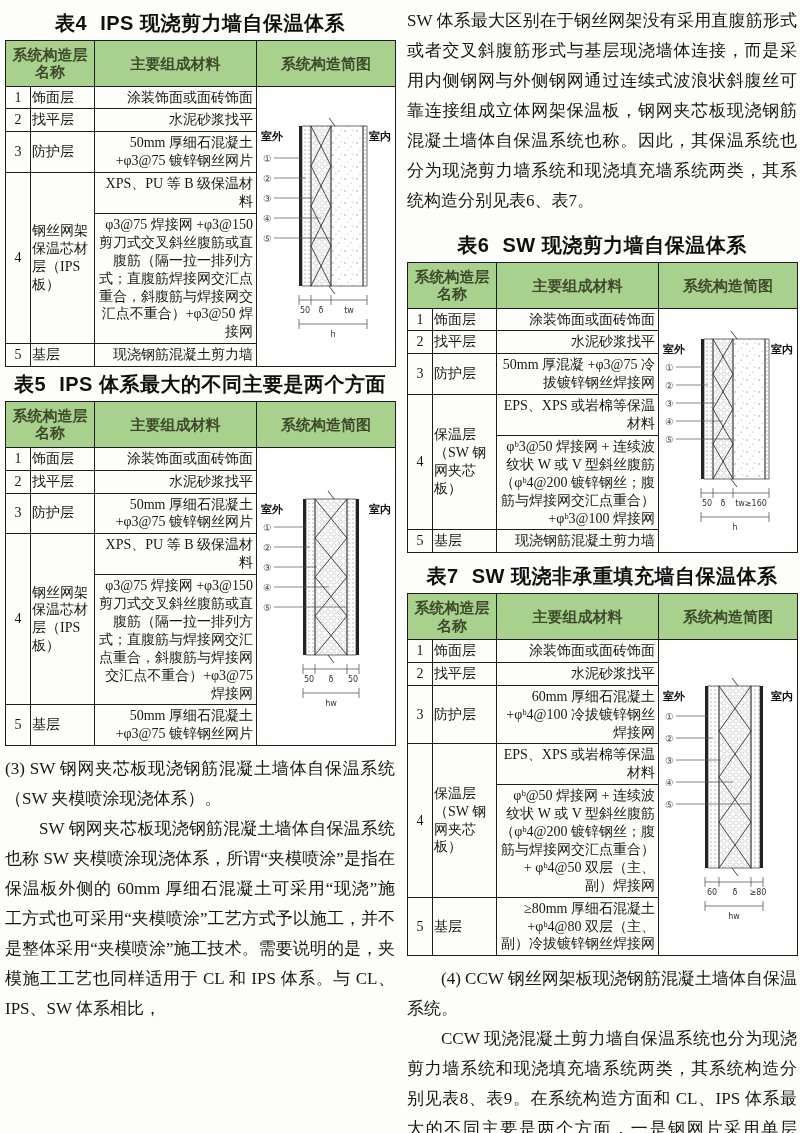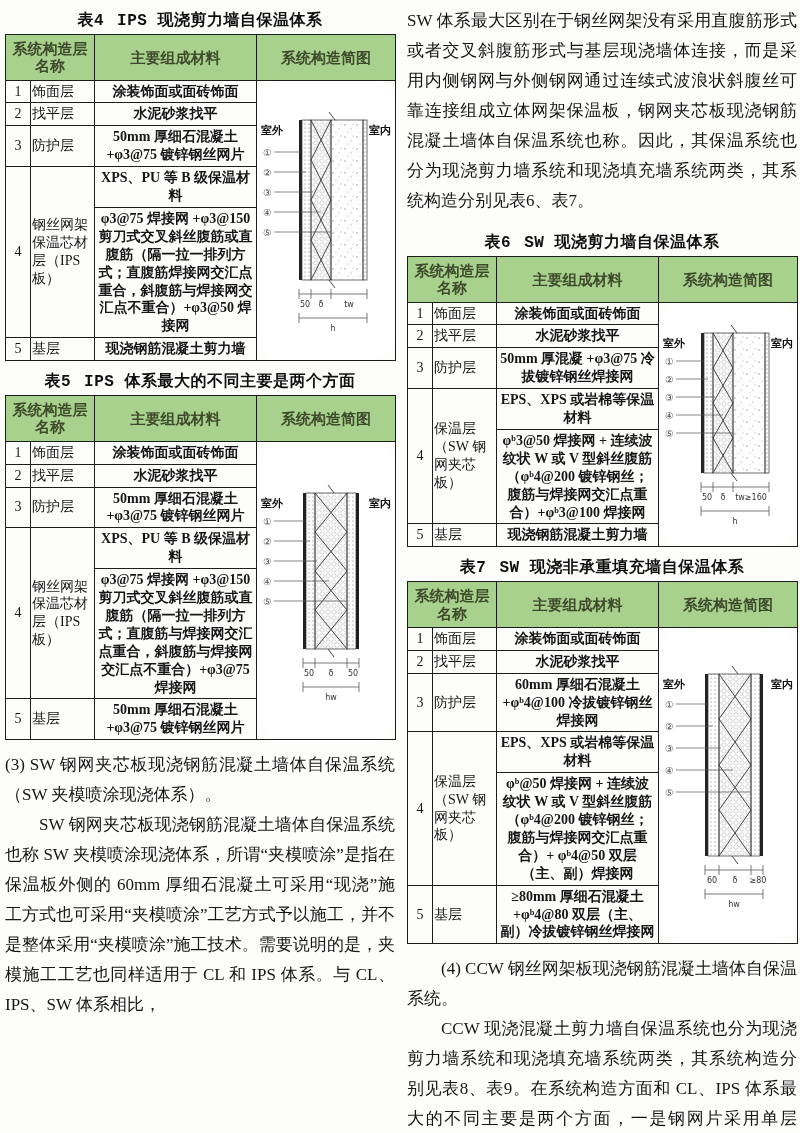--- a/index.html
+++ b/index.html
@@ -3,34 +3,34 @@
 <meta charset="utf-8">
 <style>
   html,body{margin:0;padding:0;}
   body{
     width:800px;height:1133px;overflow:hidden;background:#fdfdfc;
     font-family:"Liberation Serif","DejaVu Serif",serif;color:#161616;
   }
   .page{display:flex;gap:12px;padding:6px 5px 0 5px;box-sizing:border-box;}
   .col{width:390px;flex:0 0 390px;}
   .table-title{
-    text-align:center;font-family:Liberation Mono, monospace;
-    font-weight:bold;font-size:16px;color:#101010;margin:4px 0 3px 0;letter-spacing:.5px;
+    text-align:center;font-family:Liberation Sans, sans-serif;
+    font-weight:bold;font-size:20px;color:#101010;margin:4px 0 3px 0;letter-spacing:.5px;
   }
   .table-title .tnum{margin-right:13px;}
-  table.spec{border-collapse:collapse;width:100%;table-layout:fixed;border:1.5px solid #000;margin-bottom:10px;}
+  table.spec{border-collapse:collapse;width:100%;table-layout:fixed;border:1.5px solid #000;margin-bottom:2px;}
   .spec th,.spec td{border:1px solid #1d1d1d;}
   .spec th{
     background:#a9d18e;color:#3e4a2b;font-family:"Liberation Sans","DejaVu Sans",sans-serif;
     font-weight:bold;font-size:15px;line-height:1.15;padding:5px 1px;
   }
   .spec td{font-size:14px;line-height:1.28;padding:2px 3px;vertical-align:middle;}
   td.numc{text-align:center;}
   td.nmc{text-align:left;padding:2px 1px;}
-  td.matc{text-align:center;font-weight:bold;}
+  td.matc{text-align:right;}
   td.figc{padding:0;text-align:center;vertical-align:middle;background:#fff;border-radius:28px;}
   .c-num{width:25px;}.c-name{width:64px;}.c-mat{width:162px;}.c-fig{width:139px;}
   .para{font-size:17px;line-height:30px;text-align:justify;margin:0;}
   .ind{text-indent:2em;}
   .ptext{margin-top:8px;}
   
   .sv-room{font:bold 11px "Liberation Sans","DejaVu Sans",sans-serif;fill:#111;}
   .sv-callout text{font-size:9.5px;fill:#444;}
   .sv-callout line{stroke:#555;stroke-width:.7;}
   .sv-dim line{stroke:#444;stroke-width:.7;}

